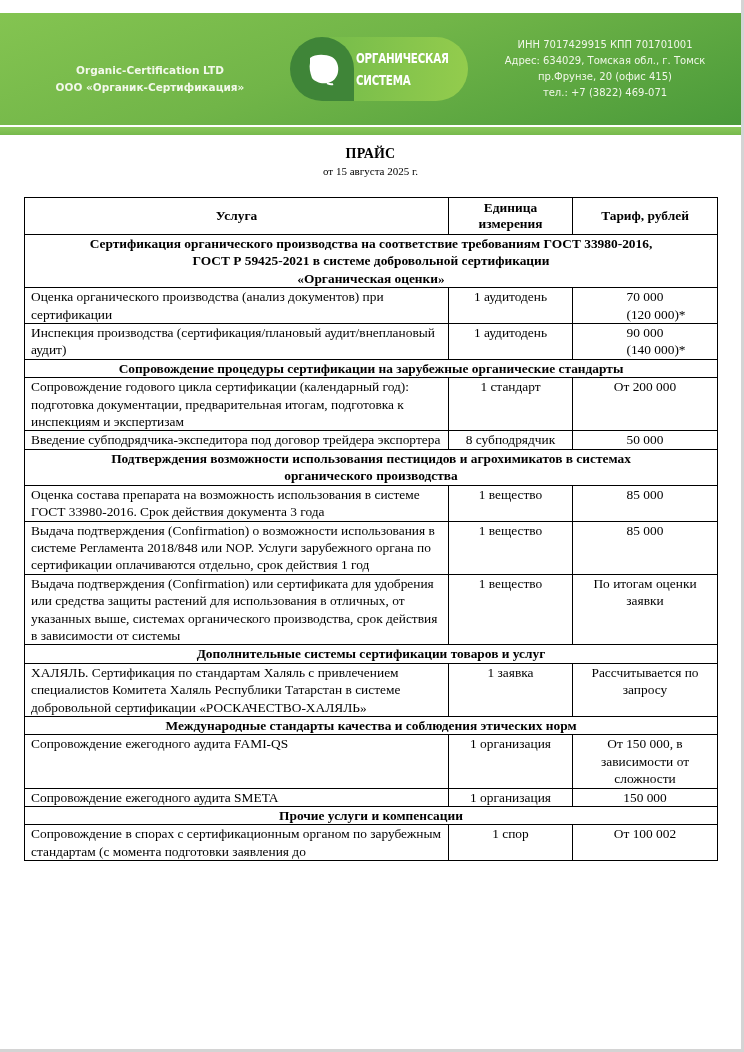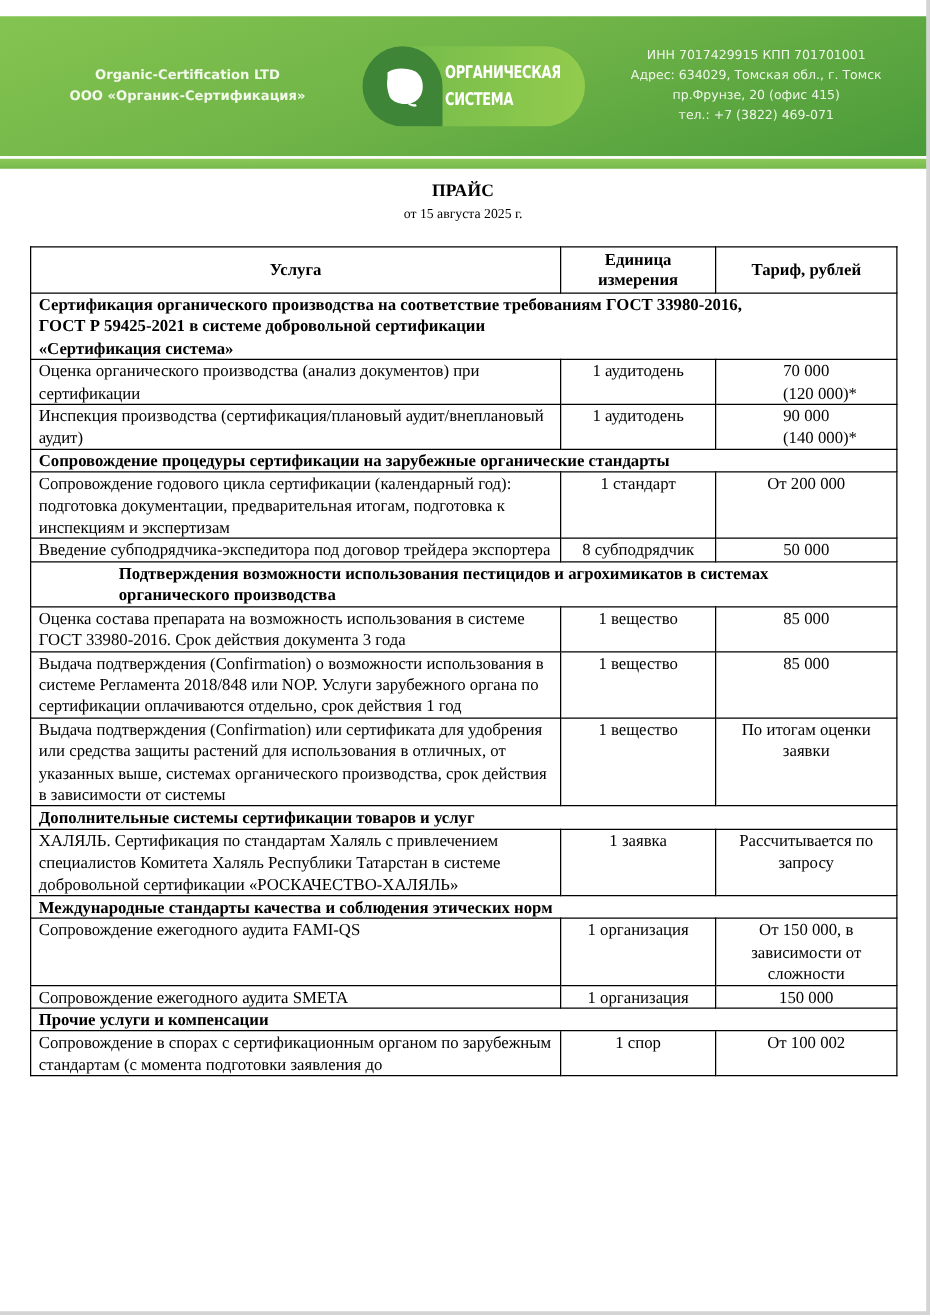--- a/index.html
+++ b/index.html
@@ -55,32 +55,32 @@
 
   
   table.price {
     position: absolute; left: 24px; top: 197px; width: 693px;
     border-collapse: collapse; table-layout: fixed; font-size: 13.4px; line-height: 17.4px;
   }
   table.price td, table.price th { border: 1.5px solid #000; padding: 0 6px; vertical-align: top; }
   col.c1 { width: 424px; } col.c2 { width: 124px; } col.c3 { width: 145px; }
   th { font-weight: bold; text-align: center; vertical-align: middle !important; height: 36px; }
   th.th-unit { line-height: 16px; }
-  td.section { font-weight: bold; padding: 0 4px; }
+  td.section { font-weight: bold; text-align: center; padding: 0 4px; }
   td.unit, td.tariff { text-align: center; }
   td.service { text-align: left; }
 </style>
 </head>
 <body>
 
 <div class="page-border-right"></div>
 <div class="page-border-bottom"></div>
 
 <div class="banner">
-  <div class="company" style="left:30px; top:39px;">
+  <div class="company" style="left:30px; top:49px;">
     <div>Organic-Certification LTD</div>
     <div>ООО «Органик-Сертификация»</div>
   </div>
 
   <div class="logo" style="top:24px;">
     <div class="logo-badge">
       <svg class="logo-leaf" viewBox="0 0 36 36">
         <path d="M5 7 C10 3, 20 3, 27 6 C32 9, 34 15, 33 21 C32 27, 28 31, 22 32 C16 33, 10 31, 7 27 C5 22, 4 16, 5 12 Z" fill="#ffffff"></path>
         <path d="M22 32 C24 33, 26 34, 28 33" stroke="#ffffff" stroke-width="2" fill="none"></path>
       </svg>
@@ -116,21 +116,21 @@
       <th class="th-unit">Единица измерения</th>
       <th>Тариф, рублей</th>
     </tr>
   </thead>
   <tbody>
 
     <tr>
       <td class="section" colspan="3">
         <div>Сертификация органического производства на соответствие требованиям ГОСТ 33980-2016,</div>
         <div>ГОСТ Р 59425-2021 в системе добровольной сертификации</div>
-        <div>«Сертификация система»</div>
+        <div>«Органическая оценки»</div>
       </td>
     </tr>
     <tr>
       <td class="service">Оценка органического производства (анализ документов) при сертификации</td>
       <td class="unit">1 аудитодень</td>
       <td class="tariff">
         <div>70 000</div>
         <div style="padding-left:22px;">(120 000)*</div>
       </td>
     </tr>

